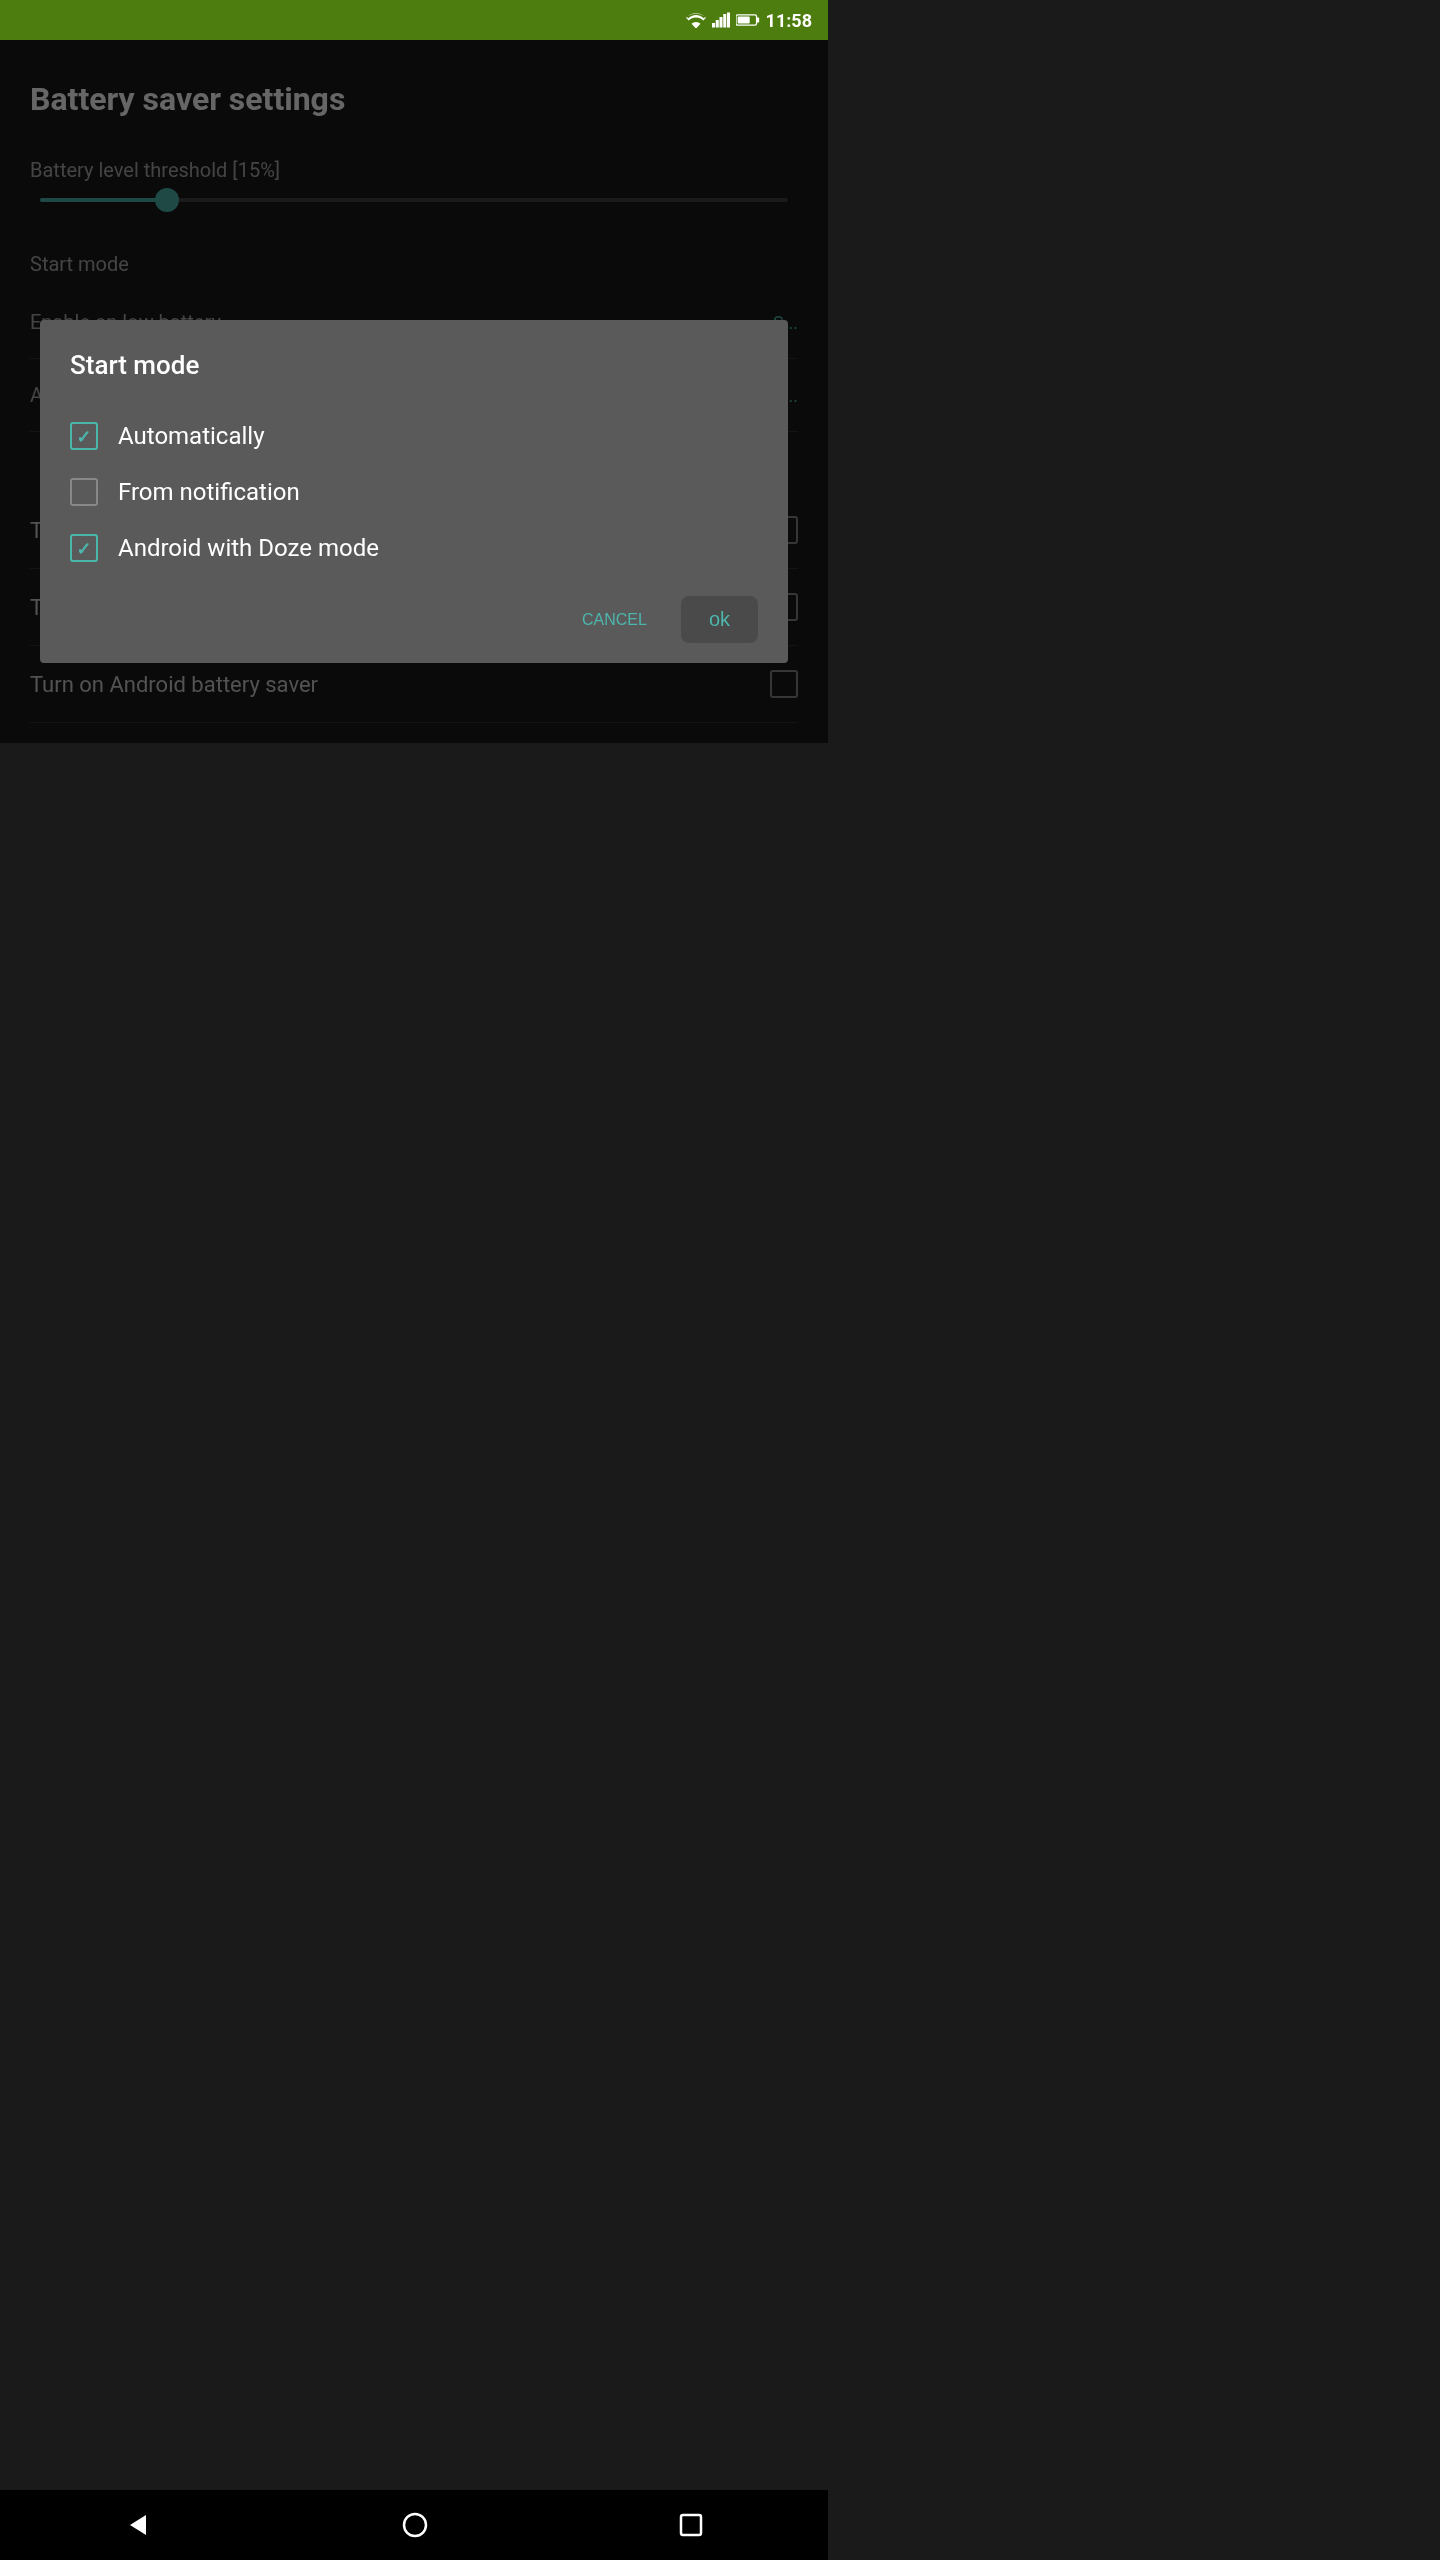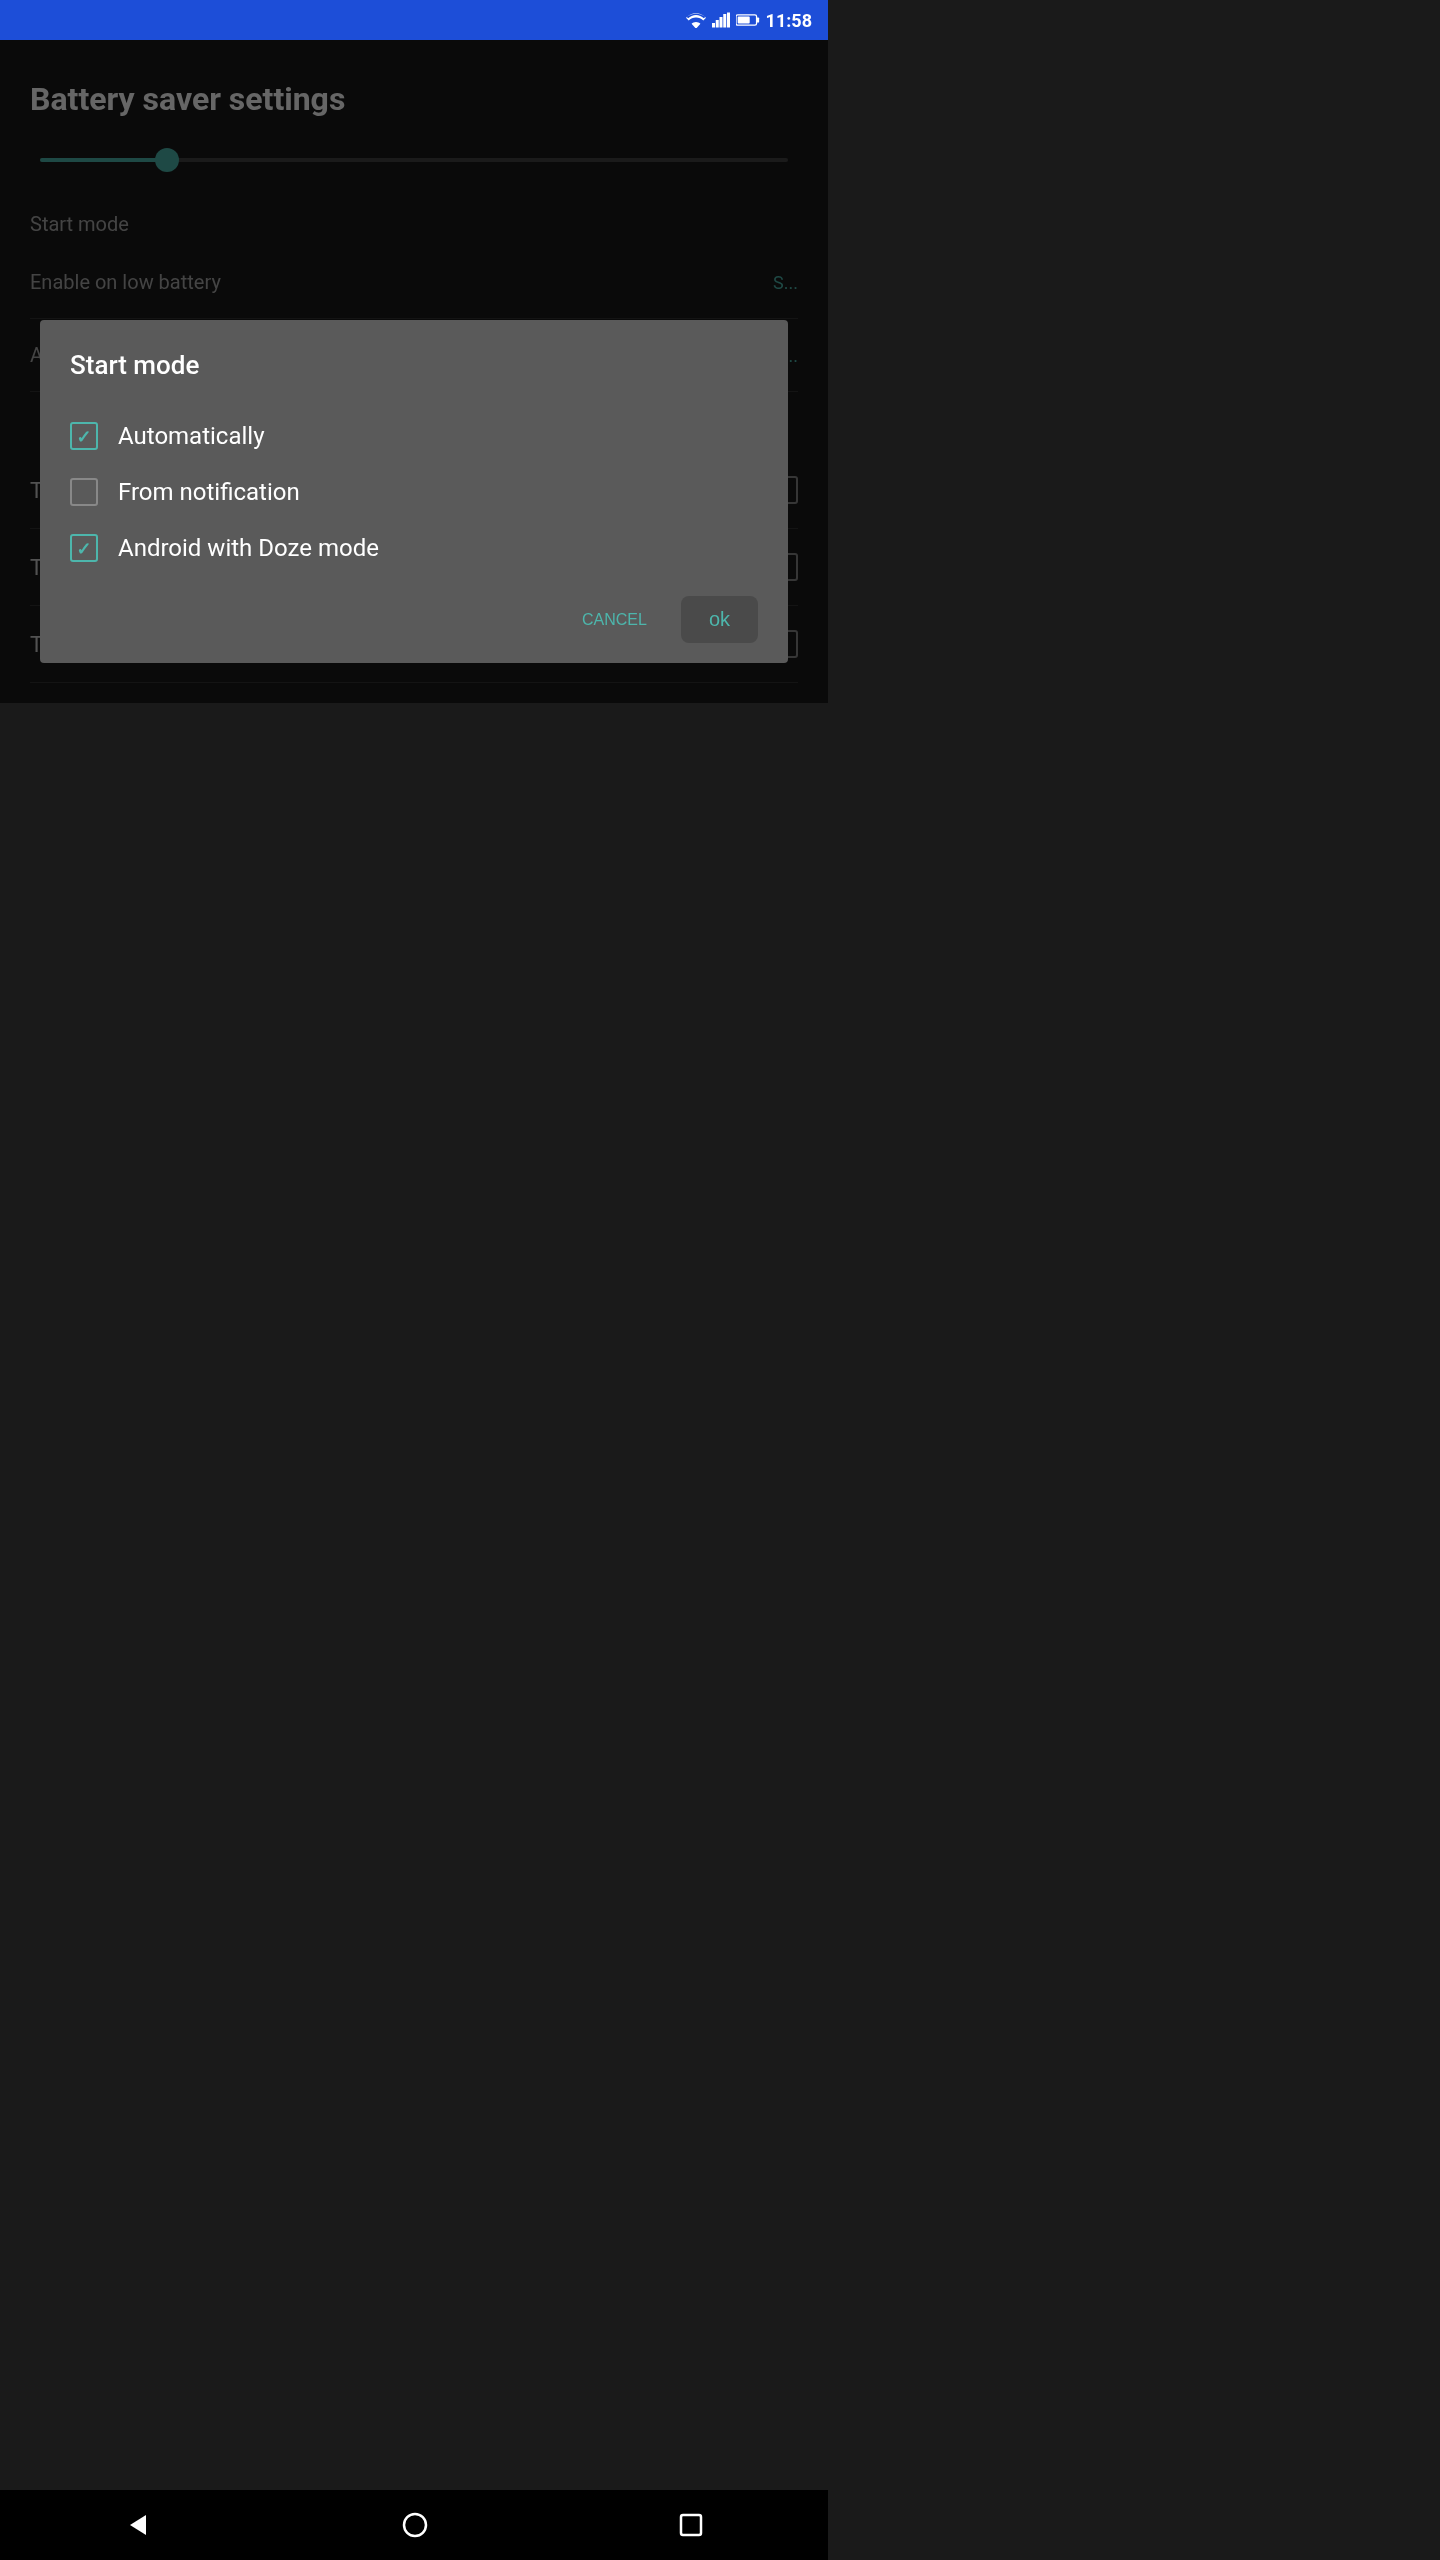--- a/index.html
+++ b/index.html
@@ -15,21 +15,21 @@
       font-family: 'Roboto', Arial, sans-serif;
       color: #ffffff;
       position: relative;
       overflow-x: hidden;
     }
 
     
     .status-bar {
       width: 100%;
       height: 40px;
-      background-color: #1d4ed8;
+      background-color: #4d7c0f;
       display: flex;
       justify-content: flex-end;
       align-items: center;
       padding: 0 16px;
       gap: 8px;
     }
 
     .status-bar-icons {
       display: flex;
       align-items: center;
@@ -296,20 +296,21 @@
       <text fill="white" font-size="7" x="5" y="10">70</text>
     </svg>
     <span class="status-time">11:58</span>
   </div>
 </div>
 
 <div class="main-content">
   <h1 class="page-title">Battery saver settings</h1>
 
   <div class="battery-section">
+    <div class="battery-label">Battery level threshold [15%]</div>
     <div class="slider-container">
       <div class="slider-track">
         <div class="slider-fill"></div>
         <div class="slider-thumb"></div>
       </div>
     </div>
   </div>
 
   <div class="section-label">Start mode</div>
 

